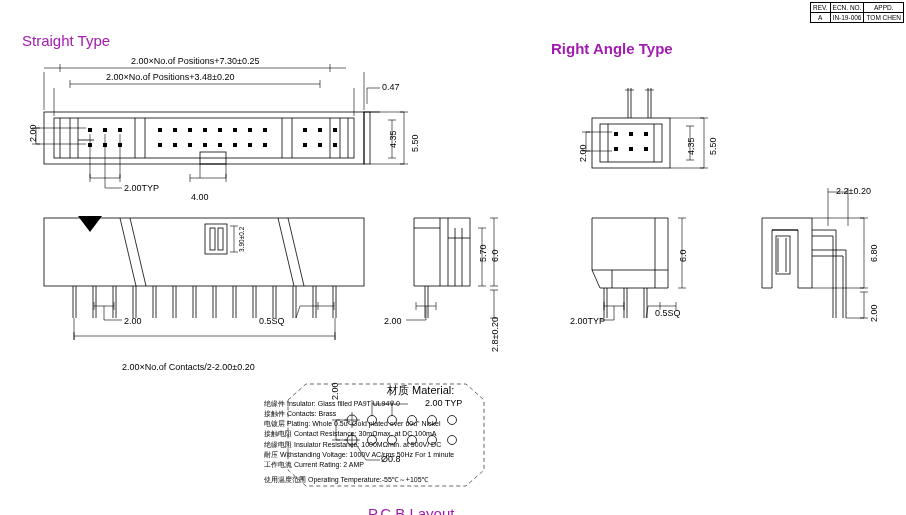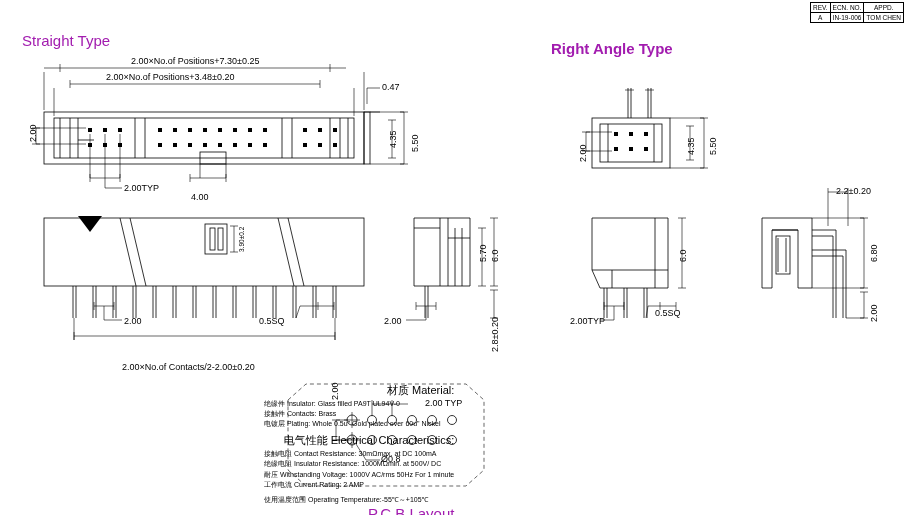--- a/index.html
+++ b/index.html
@@ -339,21 +339,20 @@
     <span>Insulator: Glass filled PA9T UL94V-0</span>
   </div>
   <div class="row">
     <span>接触件</span>
     <span>Contacts: Brass</span>
   </div>
   <div class="row">
     <span>电镀层</span>
     <span>Plating: Whole 0.5u" Gold plated over 60u" Nickel</span>
   </div>
-  <div class="hd" style="margin-top:4px;">电气性能 Electrical Characteristics:</div>
   <div class="row">
     <span>接触电阻</span>
     <span>Contact Resistance: 30mΩmax. at DC 100mA</span>
   </div>
   <div class="row">
     <span>绝缘电阻</span>
     <span>Insulator Resistance: 1000MΩmin. at 500V/ DC</span>
   </div>
   <div class="row">
     <span>耐压</span>

